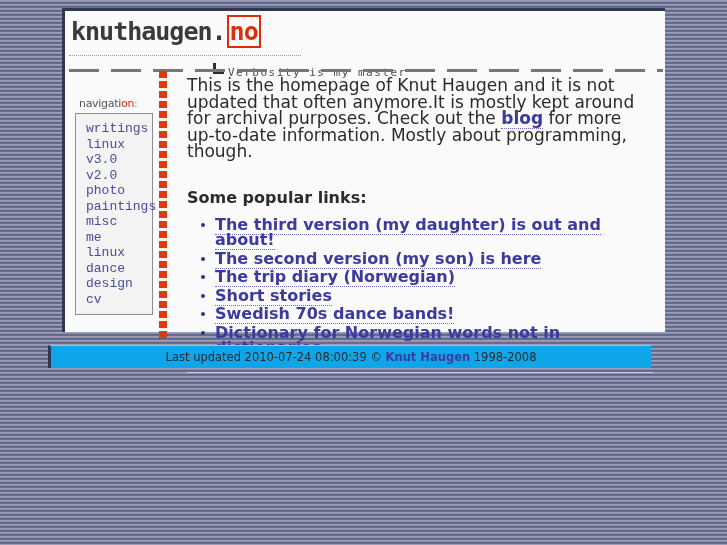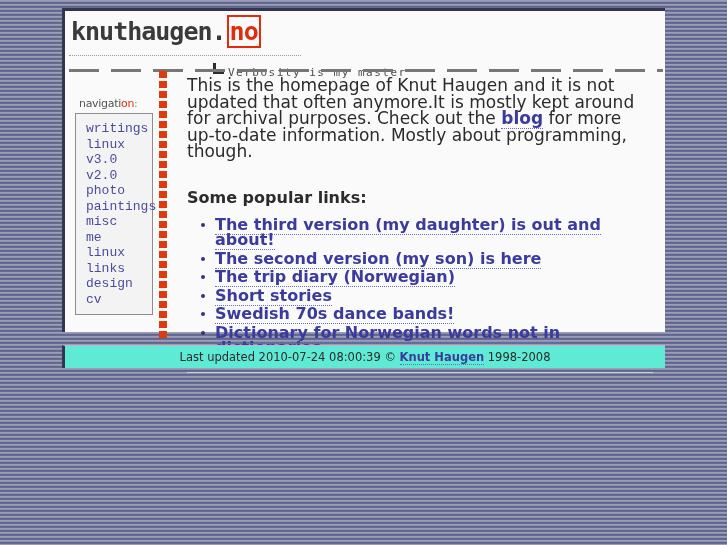--- a/index.html
+++ b/index.html
@@ -214,25 +214,25 @@
   hr.sep {
     margin: 16px 0 0 0;
     border: 0;
     border-top: 1px solid #cfcfcf;
     width: 100%;
   }
 
   
   #footer-bar {
     position: absolute;
-    left: 62px;
+    left: 48px;
     top: 345px;
     width: 603px;
     height: 23px;
-    background: #5eead4;
+    background: #0ea5e9;
     border-left: 3px solid #32364f;
     border-top: 1px solid #b9b9c4;
     box-sizing: border-box;
     display: flex;
     align-items: center;
     justify-content: center;
   }
   .footer-text {
     font-family: "DejaVu Sans", sans-serif;
     font-size: 11.5px;
@@ -259,21 +259,21 @@
       <div class="nav-box">
         <div class="nav-item">writings</div>
         <div class="nav-item">linux</div>
         <div class="nav-item">v3.0</div>
         <div class="nav-item">v2.0</div>
         <div class="nav-item">photo</div>
         <div class="nav-item">paintings</div>
         <div class="nav-item">misc</div>
         <div class="nav-item">me</div>
         <div class="nav-item">linux</div>
-        <div class="nav-item">links</div>
+        <div class="nav-item">dance</div>
         <div class="nav-item">design</div>
         <div class="nav-item">cv</div>
       </div>
     </div>
 
     <div class="dot-column"></div>
 
     <div class="content">
       <p class="intro"><span>This is the homepage of Knut Haugen and it is not updated that often anymore.It is mostly kept around for archival purposes. Check out the </span><a class="dlink">blog</a><span> for more up-to-date information. Mostly about programming, though.</span></p>
 

